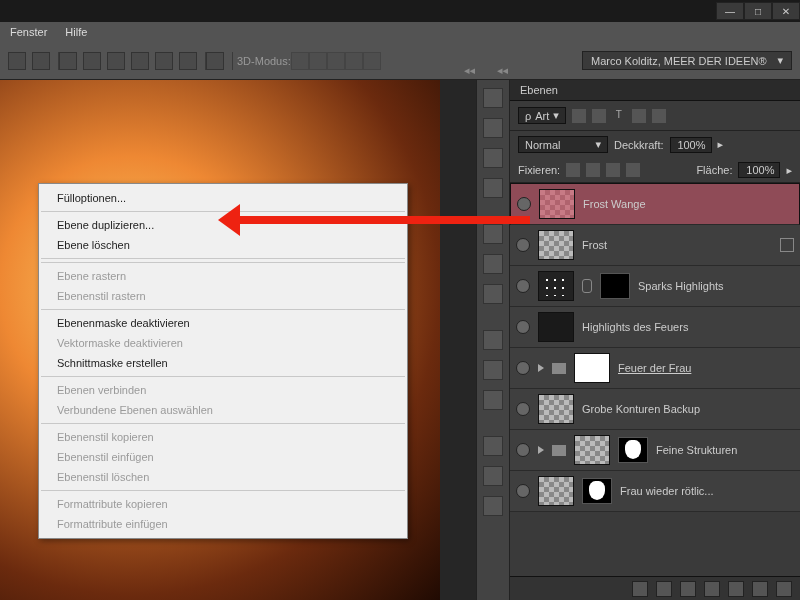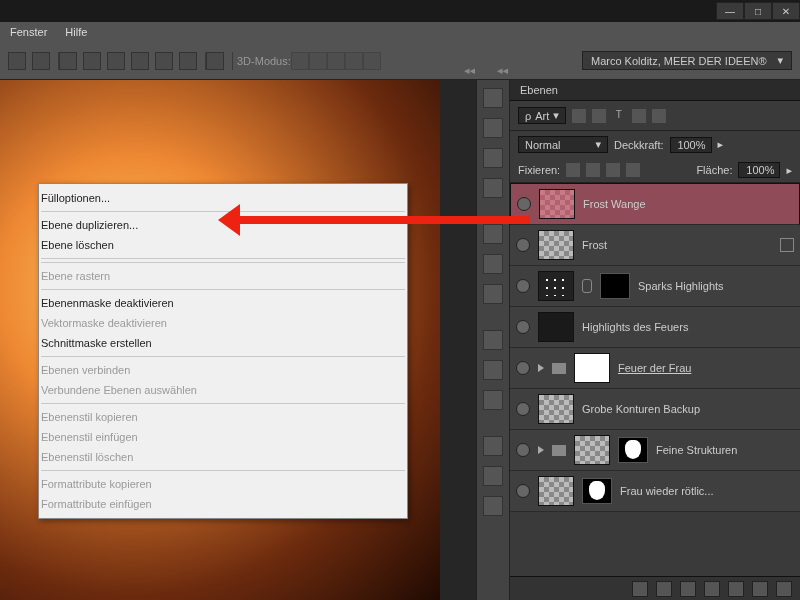--- a/index.html
+++ b/index.html
@@ -10,21 +10,21 @@
   .menubar { height: 20px; background: #535353; display: flex; align-items: center; padding: 0 10px; gap: 18px; color: #ddd; }
   .optbar { height: 38px; background: #535353; display: flex; align-items: center; padding: 0 8px; border-bottom: 1px solid #222; }
   .optbar .grp { display: flex; gap: 6px; padding-right: 8px; border-right: 1px solid #3a3a3a; }
   .optbar .ico { width: 18px; height: 18px; background: #4a4a4a; border: 1px solid #333; }
   .optlabel { color: #999; margin-left: 4px; }
   .userbox { margin-left: auto; background: #3a3a3a; border: 1px solid #222; padding: 2px 8px; width: 210px; display: flex; align-items: flex-end; justify-content: space-between; }
   .main { display: flex; height: 520px; }
   .canvaswrap { flex: 1; position: relative; background: #262626; overflow: hidden; }
   .canvas { position: absolute; left: 0; top: 0; width: 440px; height: 520px; background: radial-gradient(circle at 30% 40%, #ffcc66 0%, #ee8833 30%, #6b2a0e 70%, #200a02 100%); }
   .ctxmenu { position: absolute; left: 38px; top: 103px; width: 370px; background: #f0f0f0; border: 1px solid #888; box-shadow: 2px 2px 6px rgba(0,0,0,.4); color: #222; padding: 4px 0; }
-  .ctxmenu .item { padding: 4px 2px; }
+  .ctxmenu .item { padding: 4px 18px; }
   .ctxmenu .item.disabled { color: #9a9a9a; }
   .ctxmenu .sep { height: 1px; background: #c8c8c8; margin: 3px 2px; }
   .ctxmenu .hl { position: absolute; width: calc(100% - 4px); height: 30px; border: 3px solid #e21; left: 0; pointer-events: none; }
   .arrow { position: absolute; width: 300px; height: 8px; background: #e21; left: 230px; top: 216px; z-index: 50; }
   .arrowhead { position: absolute; left: 218px; top: 204px; width: 0; height: 0; border-right: 22px solid #e21; border-top: 16px solid transparent; border-bottom: 16px solid transparent; z-index: 50; }
   .cursor { position: absolute; left: 74px; top: 227px; width: 12px; height: 16px;  z-index: 60; }
   .cursor::before { content:''; position:absolute; border-left:2px solid #000; border-bottom:2px solid #000; width:8px; height:10px; transform: skewX(-20deg); background:#fff;}
   .rtoolcol { width: 34px; background: #434343; display: flex; flex-direction: column; align-items: center; padding-top: 8px; gap: 10px; border-left: 1px solid #222; border-right: 1px solid #222;}
   .rtoolcol .t { width: 20px; height: 20px; background: #555; border: 1px solid #333; }
   .panels { width: 290px; background: #3a3a3a; display: flex; flex-direction: column; }
@@ -107,20 +107,21 @@
   <div class="canvaswrap">
     <div class="canvas"></div>
     <div class="ctxmenu" id="ctxmenu">
         <div class="item">Fülloptionen...</div>
         <div class="sep"></div>
         <div class="item">Ebene duplizieren...</div>
         <div class="item">Ebene löschen</div>
         <div class="sep"></div>
         <div class="sep"></div>
         <div class="item disabled">Ebene rastern</div>
+        <div class="item disabled">Ebenenstil rastern</div>
         <div class="sep"></div>
         <div class="item">Ebenenmaske deaktivieren</div>
         <div class="item disabled">Vektormaske deaktivieren</div>
         <div class="item">Schnittmaske erstellen</div>
         <div class="sep"></div>
         <div class="item disabled">Ebenen verbinden</div>
         <div class="item disabled">Verbundene Ebenen auswählen</div>
         <div class="sep"></div>
         <div class="item disabled">Ebenenstil kopieren</div>
         <div class="item disabled">Ebenenstil einfügen</div>

